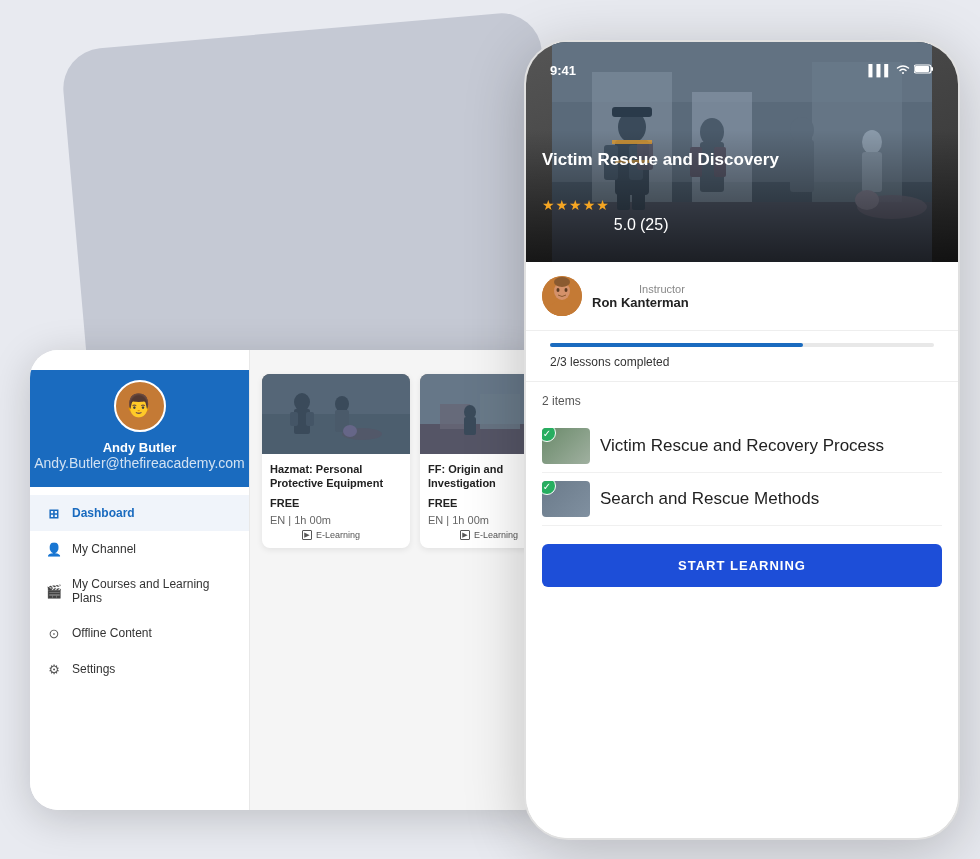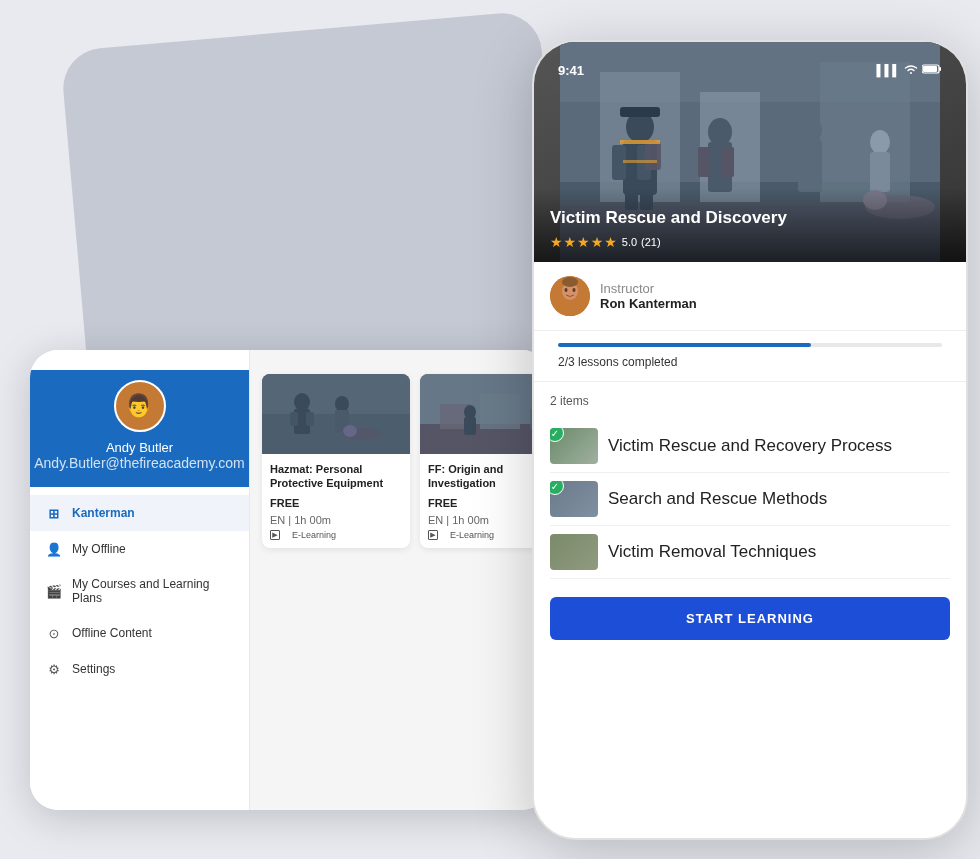--- a/index.html
+++ b/index.html
@@ -69,21 +69,21 @@
       display: flex;
       align-items: center;
       justify-content: center;
       font-size: 22px;
       color: #fff;
       margin-bottom: 8px;
     }
 
     .sidebar-username {
       color: #fff;
-      font-weight: 400;
+      font-weight: 700;
       font-size: 13px;
       text-align: right;
     }
 
     .sidebar-email {
       color: rgba(255,255,255,0.8);
       font-size: 14px;
       text-align: center;
     }
 
@@ -195,40 +195,41 @@
 
     .card-meta {
       font-size: 11px;
       color: #666;
       margin-bottom: 4px;
     }
 
     .card-type {
       display: flex;
       align-items: center;
-      gap: 12px;
+      gap: 4px;
       font-size: 9px;
       color: #555;
+      margin-left: 32px;
     }
 
     .card-type-icon {
       width: 10px;
       height: 10px;
       border: 1px solid #555;
       border-radius: 1px;
       display: flex;
       align-items: center;
       justify-content: center;
       font-size: 7px;
     }
 
     
     .phone-device {
       position: absolute;
-      right: 12px;
+      right: 20px;
       top: 40px;
       width: 436px;
       height: 800px;
       background: #fff;
       border-radius: 44px;
       box-shadow: 0 12px 60px rgba(0,0,0,0.22);
       overflow: hidden;
       z-index: 3;
       display: flex;
       flex-direction: column;
@@ -274,21 +275,21 @@
       flex-shrink: 0;
       overflow: hidden;
     }
 
     .hero-overlay {
       position: absolute;
       bottom: 0;
       left: 0;
       right: 0;
       background: linear-gradient(transparent, rgba(0,0,0,0.65));
-      padding: 20px 16px 12px;
+      padding: 20px 16px 28px;
     }
 
     .hero-title {
       color: #fff;
       font-size: 17px;
       font-weight: 700;
       margin-bottom: 6px;
     }
 
     .hero-rating {
@@ -298,21 +299,22 @@
     }
 
     .stars {
       color: #f5a623;
       font-size: 14px;
       letter-spacing: 1px;
     }
 
     .rating-text {
       color: #fff;
-      font-size: 11px;
+      font-size: 16px;
+      margin-top: 40px;
     }
 
     
     .phone-content {
       flex: 1;
       overflow-y: auto;
       background: #fff;
       padding: 0;
     }
 
@@ -332,22 +334,23 @@
       display: flex;
       align-items: center;
       justify-content: center;
       font-size: 18px;
       color: #fff;
       flex-shrink: 0;
       overflow: hidden;
     }
 
     .instructor-label {
-      font-size: 13px;
+      font-size: 11px;
       color: #888;
+      margin-left: 47px;
     }
 
     .instructor-name {
       font-size: 13px;
       font-weight: 600;
       color: #222;
     }
 
     .description-section {
       padding: 14px 16px;
@@ -484,25 +487,25 @@
 
   <div class="sidebar">
     <div class="sidebar-user">
       <div class="avatar-circle">👨</div>
       <div class="sidebar-username">Andy Butler</div>
       <div class="sidebar-email">Andy.Butler@thefireacademy.com</div>
     </div>
     <nav class="sidebar-nav">
       <div class="nav-item active">
         <span class="nav-icon">⊞</span>
-        <span>Kanterman</span>
+        <span>Dashboard</span>
       </div>
       <div class="nav-item">
         <span class="nav-icon">👤</span>
-        <span>My Offline</span>
+        <span>My Channel</span>
       </div>
       <div class="nav-item">
         <span class="nav-icon">🎬</span>
         <span>My Courses and Learning Plans</span>
       </div>
       <div class="nav-item">
         <span class="nav-icon">⊙</span>
         <span>Offline Content</span>
       </div>
       <div class="nav-item">
@@ -636,21 +639,21 @@
             </svg>
         </span>
       </div>
     </div>
 
     <div class="hero-overlay">
       <div class="hero-title">Victim Rescue and Discovery</div>
       <div class="hero-rating">
         <span class="stars">★★★★★</span>
         <span class="rating-text">5.0</span>
-        <span class="rating-text">(21)</span>
+        <span class="rating-text">(25)</span>
       </div>
     </div>
   </div>
 
   <div class="phone-content">
     
     <div class="instructor-row">
       <div class="instructor-avatar">
         <svg width="40" height="40" viewBox="0 0 40 40" xmlns="http://www.w3.org/2000/svg">
           <rect width="40" height="40" rx="20" fill="#c47a35"></rect>
@@ -691,23 +694,18 @@
         <span class="lesson-title">Victim Rescue and Recovery Process</span>
       </div>
 
       <div class="lesson-item">
         <div class="lesson-thumb lesson-thumb-2">
           <div class="lesson-check">✓</div>
         </div>
         <span class="lesson-title">Search and Rescue Methods</span>
       </div>
 
-      <div class="lesson-item">
-        <div class="lesson-thumb lesson-thumb-3">
-        </div>
-        <span class="lesson-title">Victim Removal Techniques</span>
-      </div>
     </div>
 
     
     <button class="start-btn">START LEARNING</button>
   </div>
 </div>
 
 </body></html>

